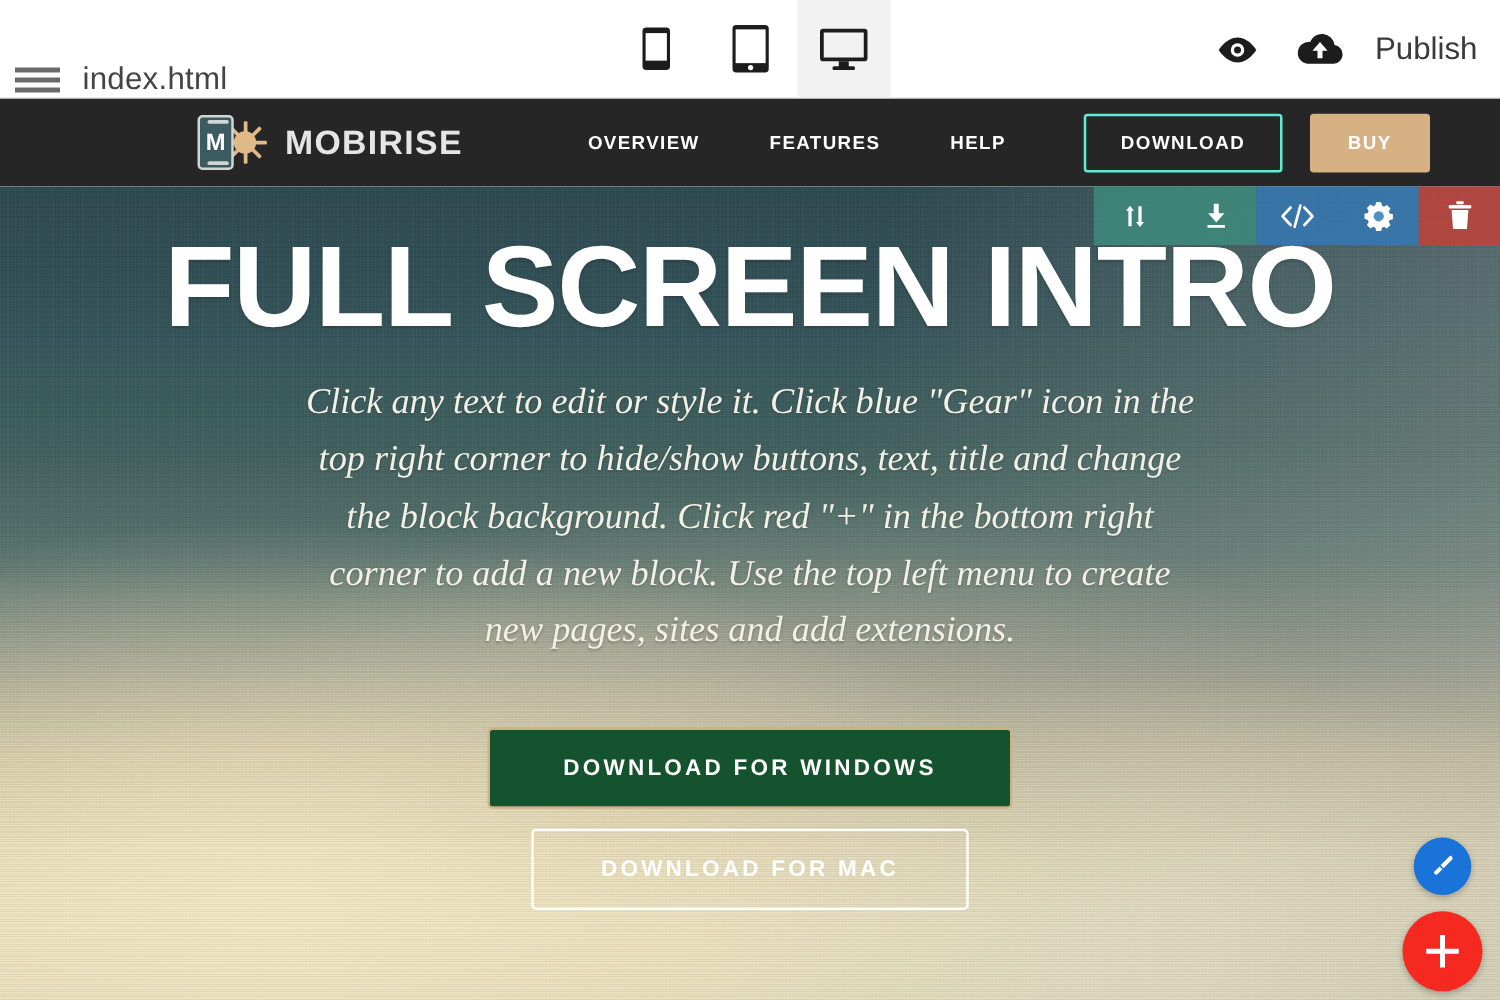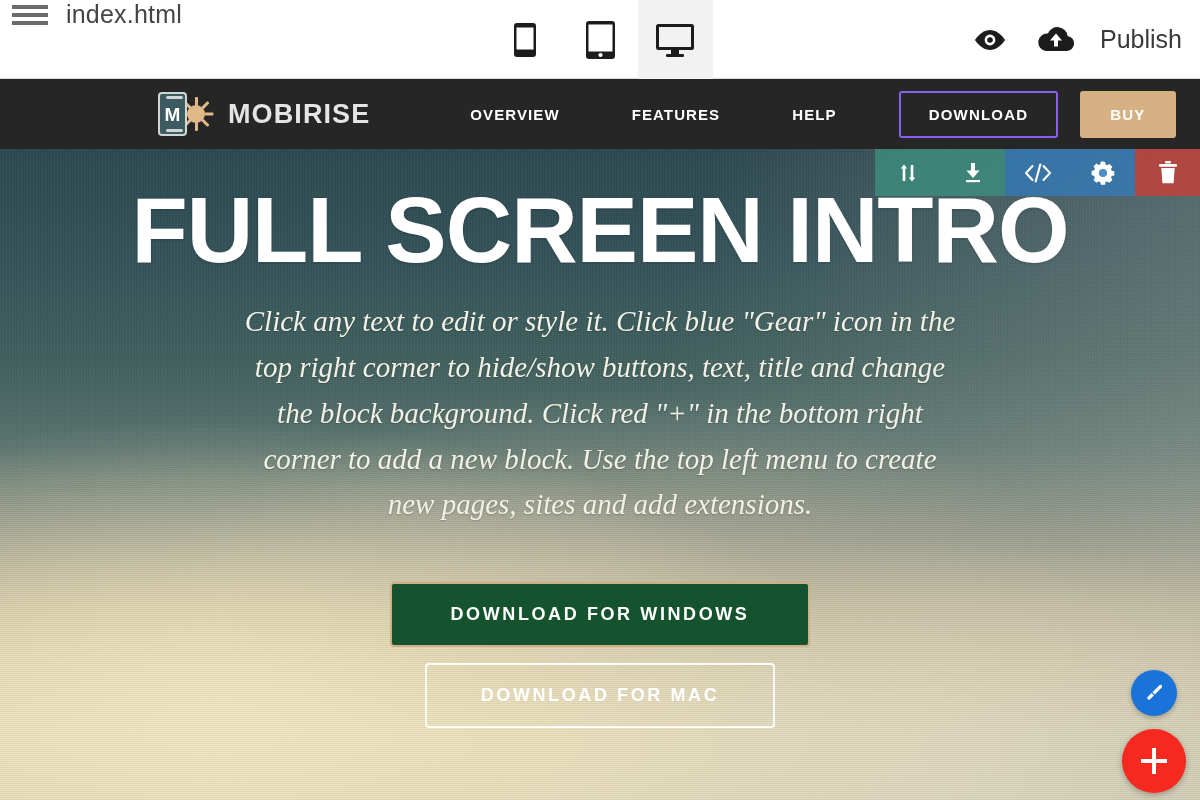--- a/index.html
+++ b/index.html
@@ -8,21 +8,21 @@
     font-family:"Liberation Sans", sans-serif;
     background:#fff;
     -webkit-font-smoothing:antialiased;
   }
 
   
   .appbar {
     position:absolute; top:0; left:0; width:1200px; height:79px;
     background:#ffffff;
     border-bottom:1px solid #d8d8d8;
-    display:flex; align-items:flex-start;
+    display:flex; align-items:flex-end;
   }
   .appbar-left { display:flex; align-items:center; padding-left:12px; }
   .hamburger {
     width:36px; height:26px; display:flex; flex-direction:column;
     justify-content:space-between; padding:3px 0; cursor:pointer;
   }
   .hamburger span { display:block; height:4px; background:#6b6b6b; border-radius:0; }
   .filename {
     margin-left:18px; font-size:25px; color:#444; letter-spacing:.2px;
     font-weight:400; white-space:nowrap;
@@ -77,28 +77,28 @@
     background:#e0b988; border-radius:50%;
   }
   .ray {
     position:absolute; left:14.5px; top:-1px; width:3px; height:9px;
     background:#e0b988; border-radius:1px; transform-origin:1.5px 17px;
   }
   .brand-name {
     margin-left:16px; color:#e5e5e5; font-weight:bold; font-size:27px;
     letter-spacing:1.1px;
   }
-  .nav-links { display:flex; align-items:center; margin-left:100px; gap:72px; }
+  .nav-links { display:flex; align-items:center; margin-left:100px; gap:56px; }
   .nav-link {
     color:#fff; font-size:15px; font-weight:bold; letter-spacing:1.1px;
     cursor:pointer; white-space:nowrap;
   }
   .nav-btns { display:flex; align-items:center; margin-left:62px; gap:22px; }
   .btn-outline-nav {
-    border:2px solid #8b5cf6; color:#fff; font-size:15px; font-weight:bold;
+    border:2px solid #5eead4; color:#fff; font-size:15px; font-weight:bold;
     letter-spacing:1.2px; padding:13px 28px; background:transparent; cursor:pointer;
     border-radius:3px;
   }
   .btn-buy {
     background:#d5b183; color:#fff; font-size:15px; font-weight:bold;
     letter-spacing:1.2px; padding:15px 30px; border:none; cursor:pointer;
     border-radius:3px;
   }
 
   

